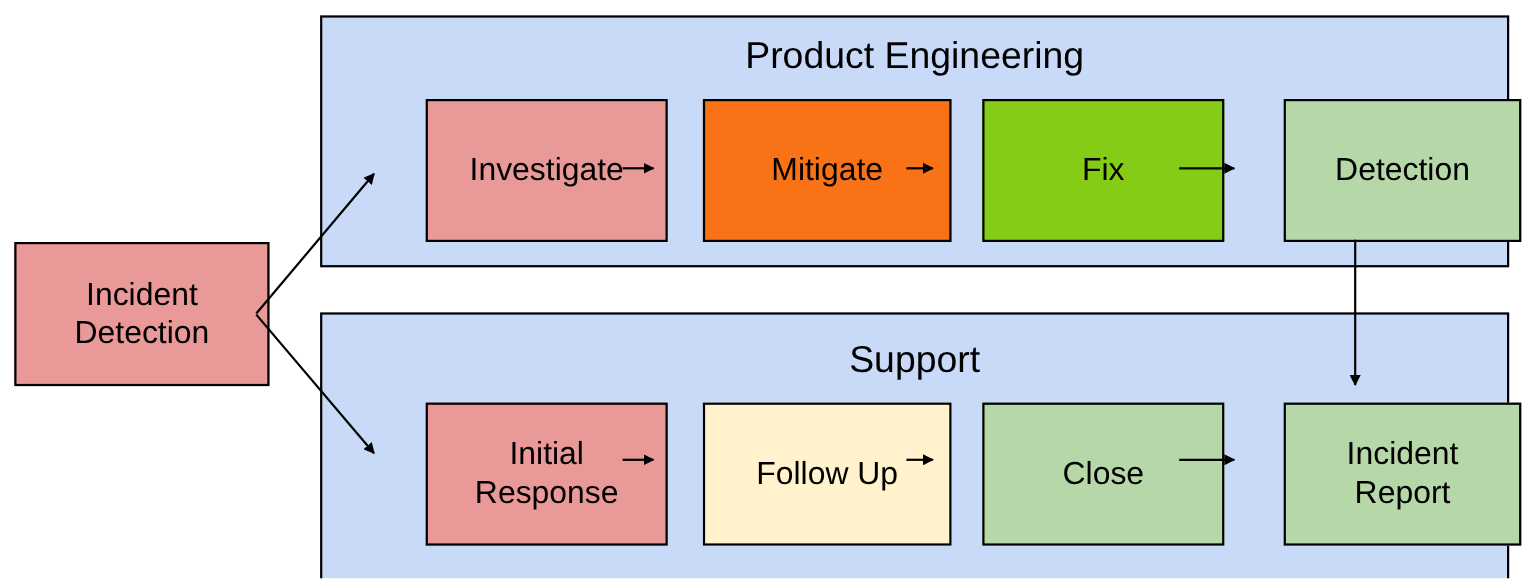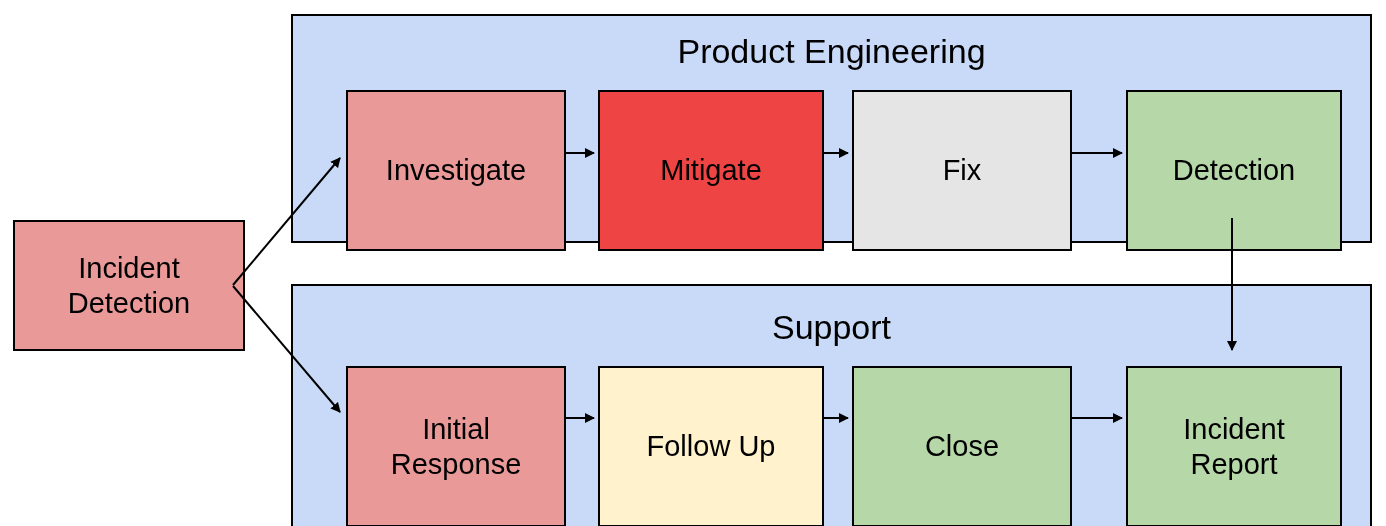--- a/index.html
+++ b/index.html
@@ -46,21 +46,21 @@
     line-height: 35px;
     color: #000000;
     padding: 0 8px;
   }
   .start-node {
     left: 13px;
     top: 220px;
     width: 232px;
     height: 131px;
   }
-  .step { top: 74px; height: 161px; }
+  .step { top: 74px; height: 130px; margin-left: 41px; }
   .lane-support .step { top: 80px; }
   .step-1 { left: 53px;  width: 220px; }
   .step-2 { left: 305px; width: 226px; }
   .step-3 { left: 559px; width: 220px; }
   .step-4 { left: 833px; width: 216px; }
   .arrow-overlay {
     position: absolute;
     left: 0;
     top: 0;
     width: 1386px;
@@ -70,22 +70,22 @@
   }
 </style>
 </head>
 <body>
 
 <div class="canvas">
 
   <div class="lane lane-pe" style="background-color: rgb(201, 218, 248);">
     <div class="lane-title">Product Engineering</div>
     <div class="node step step-1" style="background-color: rgb(234, 153, 153);">Investigate</div>
-    <div class="node step step-2" style="background-color: #ef4444; text-align: right;">Mitigate</div>
-    <div class="node step step-3" style="background-color: #e5e5e5;">Fix</div>
+    <div class="node step step-2" style="background-color: #f97316; text-align: right;">Mitigate</div>
+    <div class="node step step-3" style="background-color: #84cc16;">Fix</div>
     <div class="node step step-4" style="background-color: rgb(182, 215, 168);">Detection</div>
   </div>
 
   <div class="lane lane-support" style="background-color: rgb(201, 218, 248);">
     <div class="lane-title">Support</div>
     <div class="node step step-1" style="background-color: rgb(234, 153, 153);">Initial Response</div>
     <div class="node step step-2" style="background-color: rgb(255, 242, 204);">Follow Up</div>
     <div class="node step step-3" style="background-color: rgb(182, 215, 168);">Close</div>
     <div class="node step step-4" style="background-color: rgb(182, 215, 168);">Incident Report</div>
   </div>

